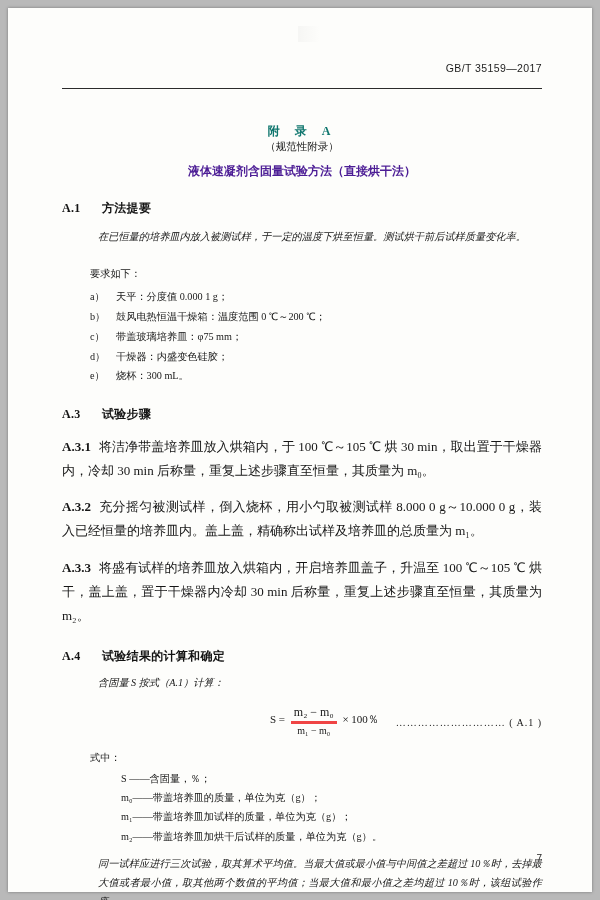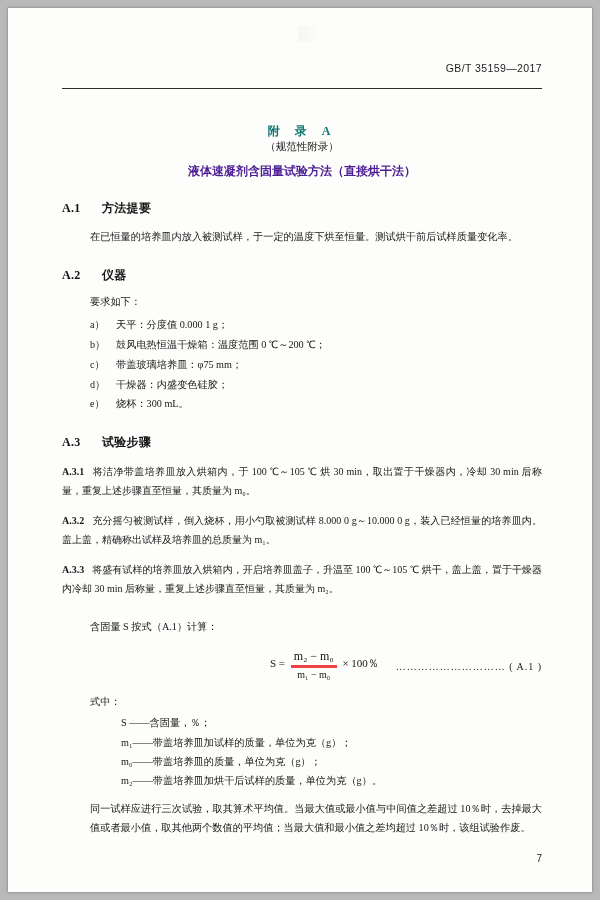--- a/index.html
+++ b/index.html
@@ -75,22 +75,23 @@
   }
   .sec-h .num {
     display: inline-block;
     width: 40px;
   }
   .body-p {
     font-size: 10.2px;
     line-height: 1.85;
     color: #161616;
     margin-top: 11px;
-    margin-left: 28px;
+    margin-left: 36px;
     text-align: justify;
+    font-style: italic;
   }
   .body-p.tight {
     margin-top: 9px;
   }
   .lead {
     margin-left: 28px;
     font-size: 10.2px;
     margin-top: 11px;
     color: #161616;
   }
@@ -103,21 +104,21 @@
     font-size: 10.2px;
     line-height: 1.95;
     color: #161616;
   }
   ul.alpha li .lab {
     display: inline-block;
     width: 26px;
   }
   .clause {
     margin-top: 12px;
-    font-size: 10px;
+    font-size: 13px;
     line-height: 1.85;
     color: #161616;
     text-align: justify;
   }
   .clause .cnum {
     font-weight: bold;
     margin-right: 8px;
   }
   .formula-wrap {
     position: relative;
@@ -210,23 +211,20 @@
     </div>
 
     <div class="sec">
       <div class="sec-h">
         <span class="num">A.1</span><span>方法提要</span>
       </div>
       <div class="body-p">在已恒量的培养皿内放入被测试样，于一定的温度下烘至恒量。测试烘干前后试样质量变化率。</div>
     </div>
 
     <div class="sec">
-      <div class="sec-h">
-        <span class="num">A.2</span><span>仪器</span>
-      </div>
       <div class="lead">要求如下：</div>
       <ul class="alpha">
         <li><span class="lab">a）</span><span>天平：分度值 0.000 1 g；</span></li>
         <li><span class="lab">b）</span><span>鼓风电热恒温干燥箱：温度范围 0 ℃～200 ℃；</span></li>
         <li><span class="lab">c）</span><span>带盖玻璃培养皿：φ75 mm；</span></li>
         <li><span class="lab">d）</span><span>干燥器：内盛变色硅胶；</span></li>
         <li><span class="lab">e）</span><span>烧杯：300 mL。</span></li>
       </ul>
     </div>
 
@@ -239,42 +237,45 @@
       </div>
       <div class="clause">
         <span class="cnum">A.3.2</span><span>充分摇匀被测试样，倒入烧杯，用小勺取被测试样 8.000 0 g～10.000 0 g，装入已经恒量的培养皿内。盖上盖，精确称出试样及培养皿的总质量为 m₁。</span>
       </div>
       <div class="clause">
         <span class="cnum">A.3.3</span><span>将盛有试样的培养皿放入烘箱内，开启培养皿盖子，升温至 100 ℃～105 ℃ 烘干，盖上盖，置于干燥器内冷却 30 min 后称量，重复上述步骤直至恒量，其质量为 m₂。</span>
       </div>
     </div>
 
     <div class="sec">
+      <div class="sec-h">
+        <span class="num">A.4</span><span>试验结果的计算和确定</span>
+      </div>
       <div class="body-p tight">含固量 S 按式（A.1）计算：</div>
 
       <div class="formula-wrap">
         <div class="formula">
           <span>S =</span>
           <span class="frac">
             <span class="nu">m₂ − m₀</span>
             <span class="de">m₁ − m₀</span>
           </span>
           <span>× 100％</span>
         </div>
         <div class="dots">
           <span>…………………………</span>
           <span>( A.1 )</span>
         </div>
       </div>
 
       <div class="where">式中：</div>
       <div class="deflist">
         <div>S ——含固量，％；</div>
+        <div>m₀——带盖培养皿的质量，单位为克（g）；</div>
         <div>m₁——带盖培养皿加试样的质量，单位为克（g）；</div>
-        <div>m₀——带盖培养皿的质量，单位为克（g）；</div>
         <div>m₂——带盖培养皿加烘干后试样的质量，单位为克（g）。</div>
       </div>
       <div class="body-p tight">同一试样应进行三次试验，取其算术平均值。当最大值或最小值与中间值之差超过 10％时，去掉最大值或者最小值，取其他两个数值的平均值；当最大值和最小值之差均超过 10％时，该组试验作废。</div>
     </div>
 
     <div class="pageno">7</div>
   </div>
 </div>
 
 </body></html>

